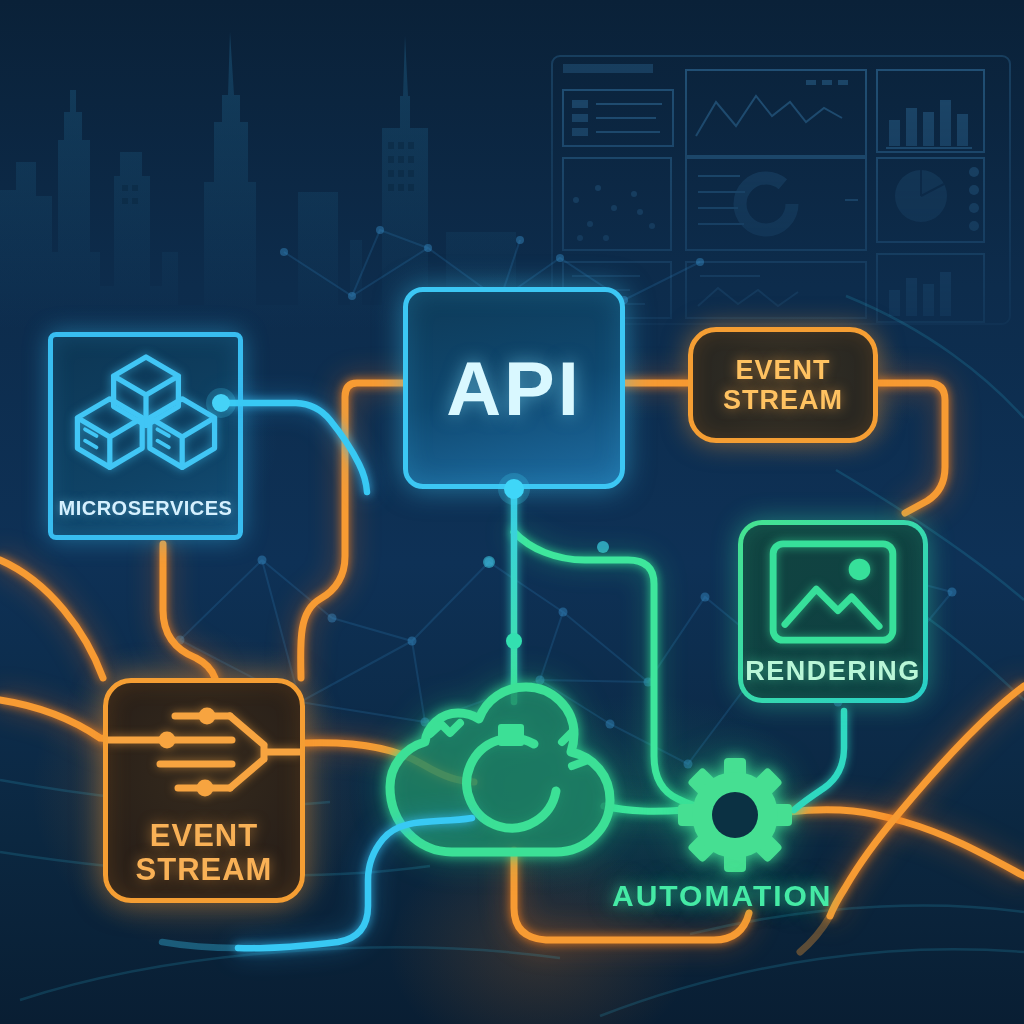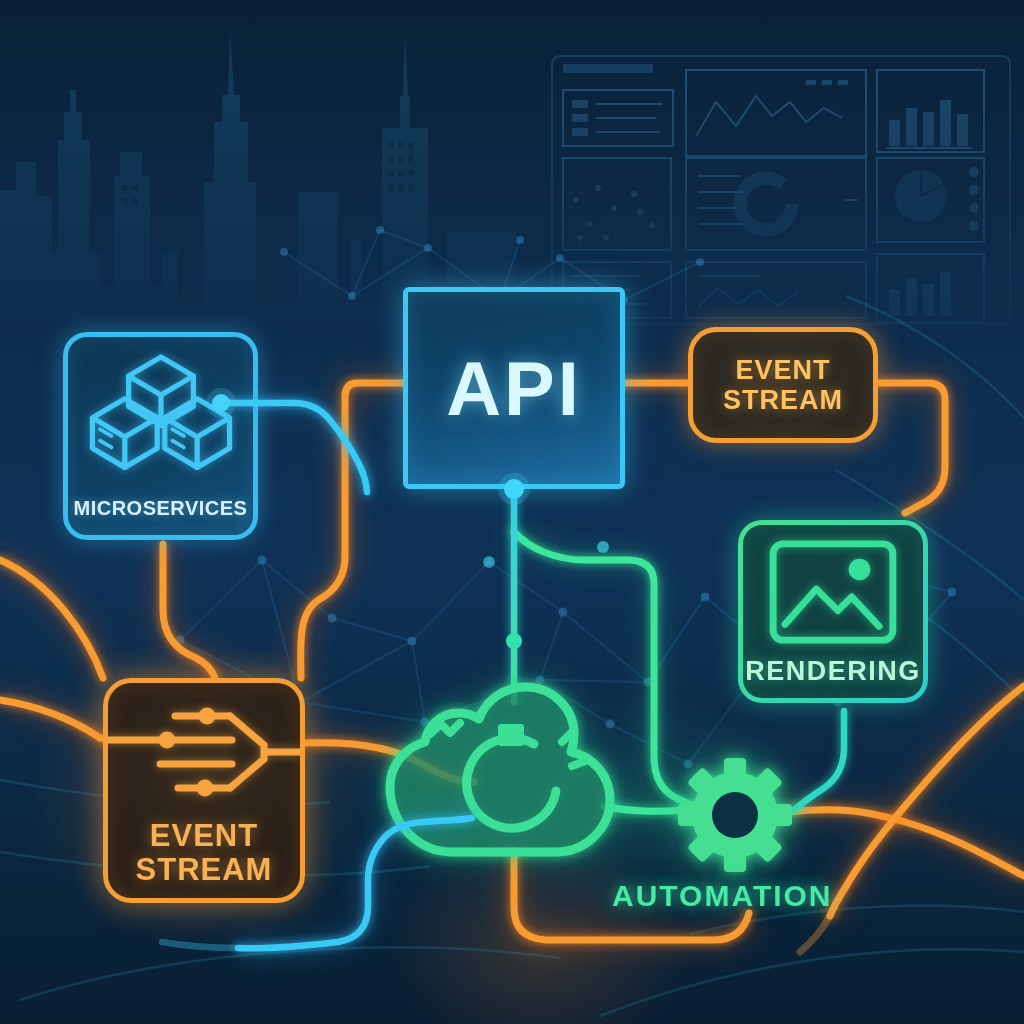--- a/index.html
+++ b/index.html
@@ -25,26 +25,26 @@
   .wc{stroke:#38c9f4;stroke-width:6.5;fill:none;stroke-linecap:round;
       filter:drop-shadow(0 0 5px rgba(56,190,244,.85)) drop-shadow(0 0 12px rgba(40,170,235,.4));}
   .wc2{stroke:#38c9f4;stroke-width:6.5;fill:none;stroke-linecap:round;opacity:.35;}
   .wv{stroke-width:6.5;fill:none;stroke-linecap:round;
       filter:drop-shadow(0 0 5px rgba(56,220,210,.8));}
   #cloud-icon{filter:drop-shadow(0 0 6px rgba(55,225,150,.8)) drop-shadow(0 0 16px rgba(40,210,140,.4));}
   #gear-icon{filter:drop-shadow(0 0 7px rgba(65,225,150,.85)) drop-shadow(0 0 18px rgba(40,210,140,.45));}
   
   .node{position:absolute;box-sizing:border-box;display:flex;flex-direction:column;
         align-items:center;font-weight:bold;text-align:center;z-index:10;}
-  #api-box{left:403px;top:287px;width:222px;height:202px;border:5px solid #3cc7f4;border-radius:6px;
+  #api-box{left:403px;top:287px;width:222px;height:202px;border:5px solid #3cc7f4;border-radius:20px;
     background:linear-gradient(168deg,#0e3a58 0%,#0f486f 50%,#1e6da3 100%);
     box-shadow:0 0 28px rgba(61,199,244,.5),inset 0 0 26px rgba(61,199,244,.2);
     justify-content:center;color:#d9f8ff;font-size:76px;letter-spacing:3px;
     text-shadow:0 0 18px rgba(130,225,255,.55);}
-  #ms-box{left:63px;top:332px;width:195px;height:208px;border:5px solid #38bdf0;border-radius:24px;
+  #ms-box{left:48px;top:332px;width:195px;height:208px;border:5px solid #38bdf0;border-radius:8px;
     background:linear-gradient(160deg,#0d3654 0%,#0f4366 65%,#145079 100%);
     box-shadow:0 0 24px rgba(56,189,240,.45),inset 0 0 22px rgba(56,189,240,.16);
     justify-content:space-between;padding:16px 0 15px;color:#d6f1ff;font-size:20px;letter-spacing:.5px;
     text-shadow:0 0 10px rgba(130,225,255,.5);}
   #es-top-box{left:688px;top:327px;width:190px;height:116px;border:5px solid #f59e33;border-radius:28px;
     background:radial-gradient(circle at 50% 45%,#343026 0%,#2a2822 70%);
     box-shadow:0 0 26px rgba(246,150,45,.5),inset 0 0 20px rgba(246,150,45,.15);
     justify-content:center;color:#ffc261;font-size:27px;line-height:1.12;letter-spacing:1px;
     text-shadow:0 0 12px rgba(255,170,70,.55);}
   #rend-box{left:738px;top:520px;width:190px;height:183px;border:5px solid transparent;border-radius:24px;

